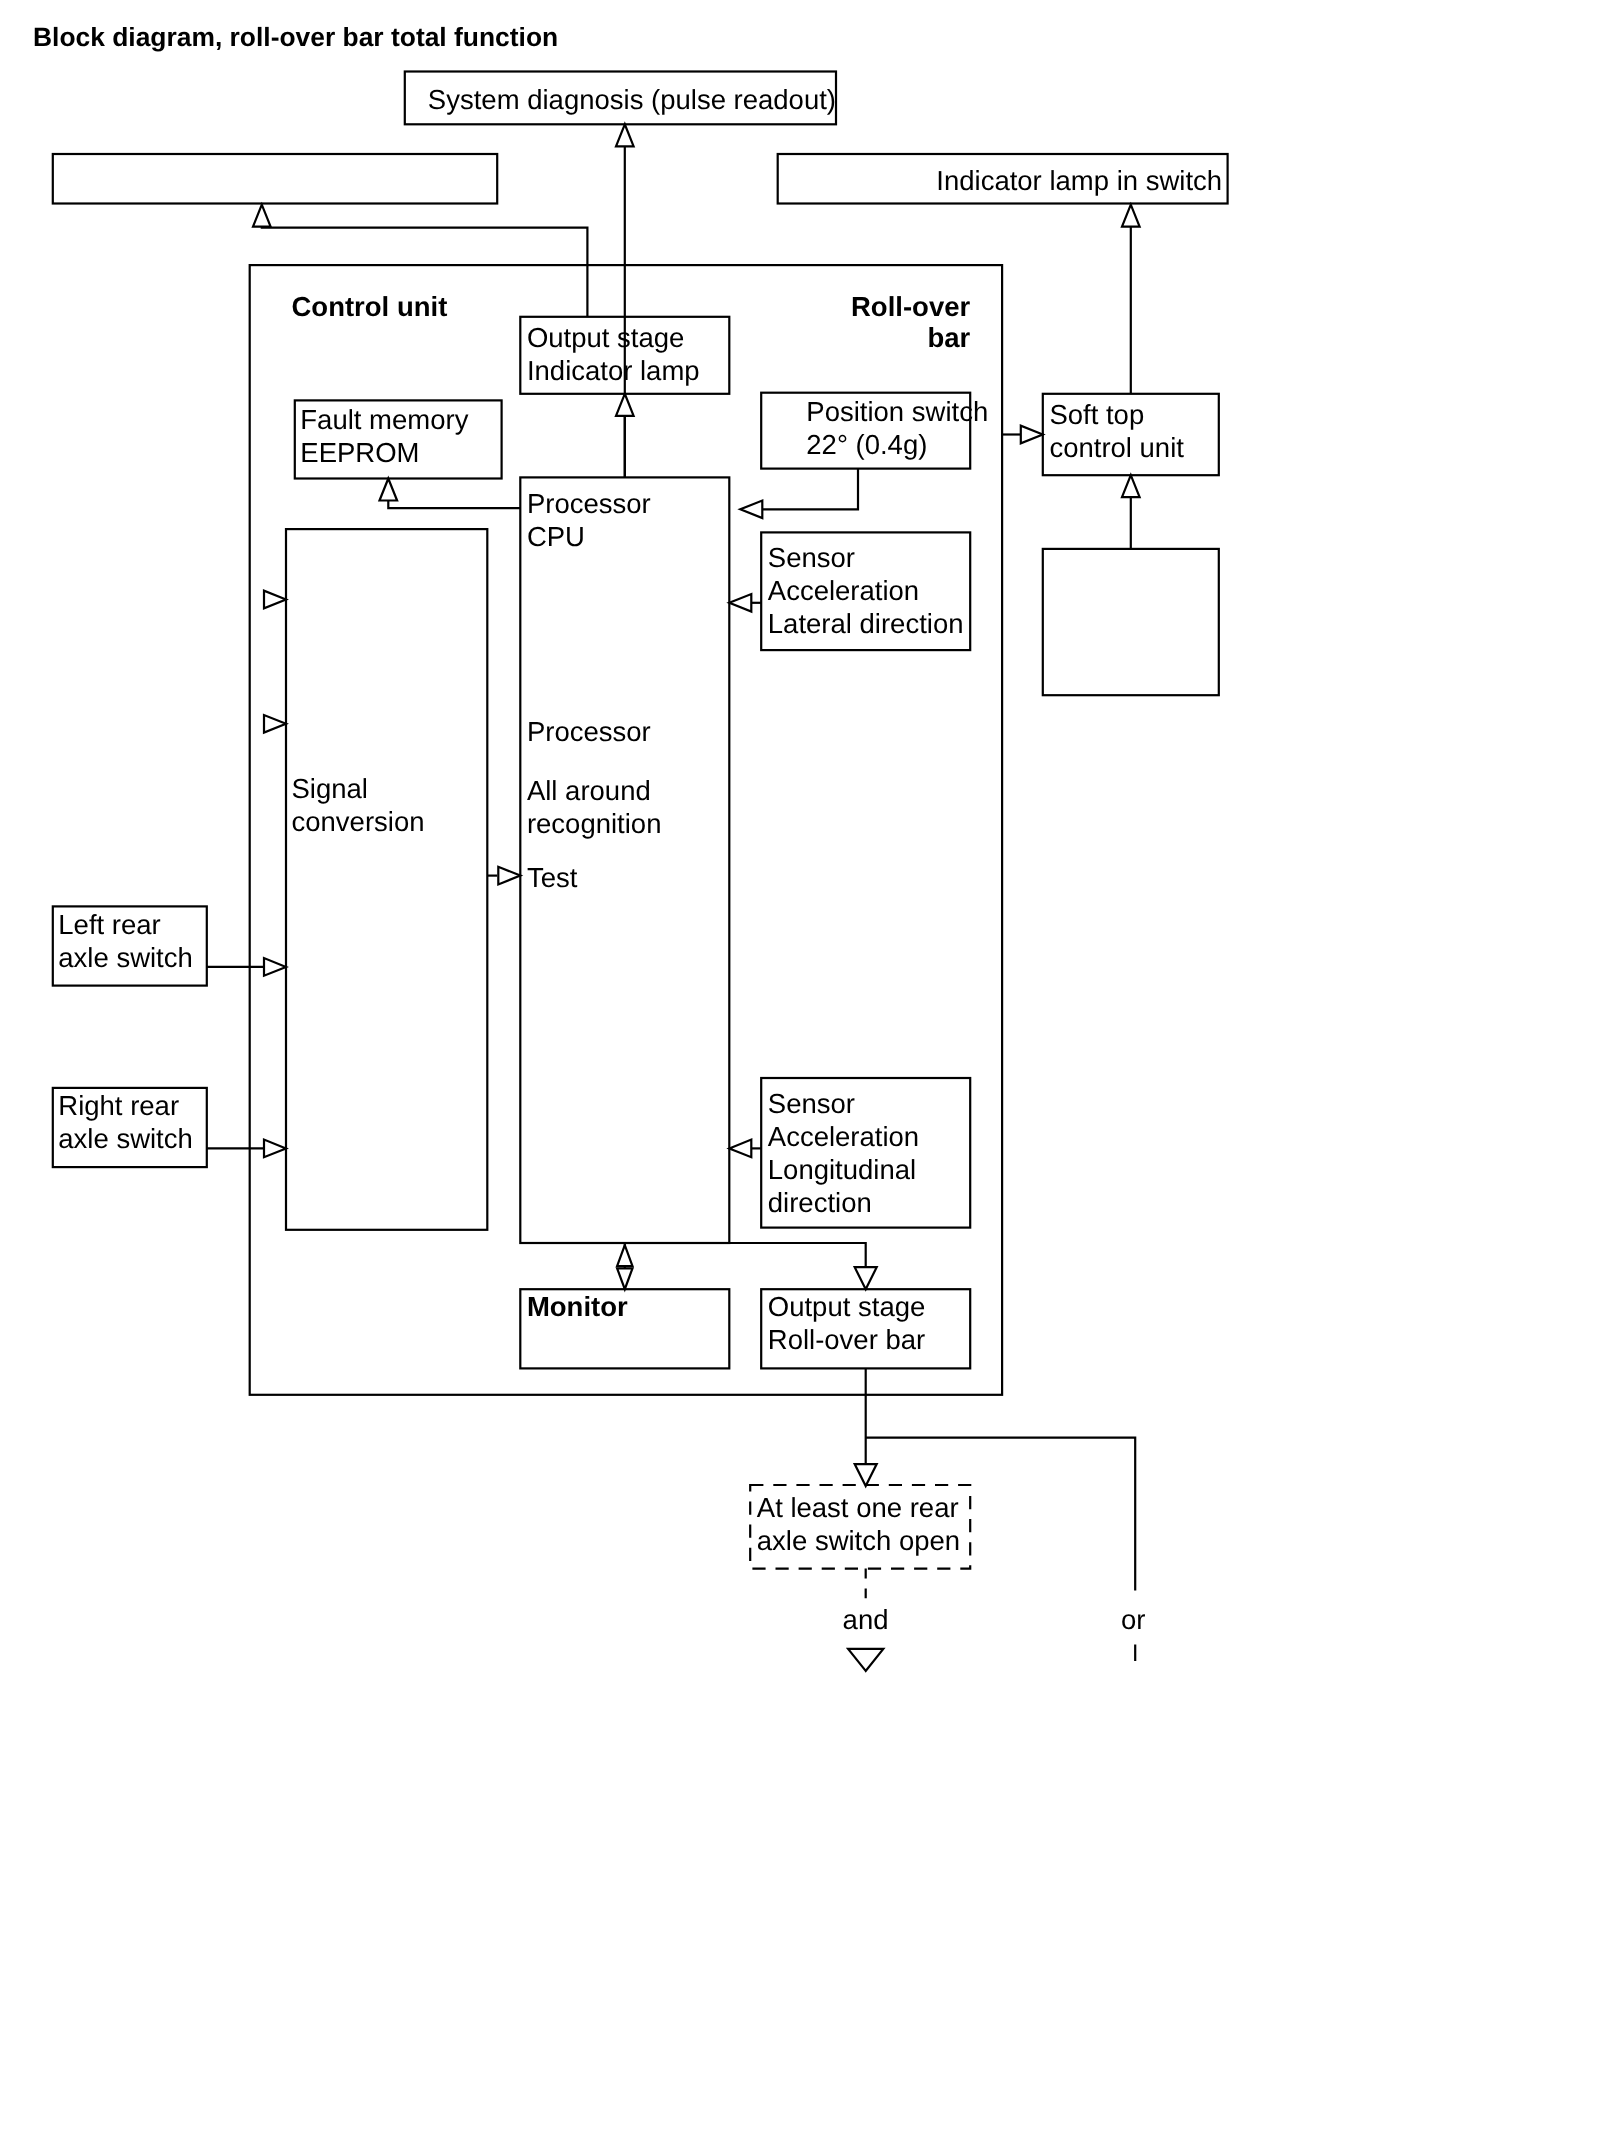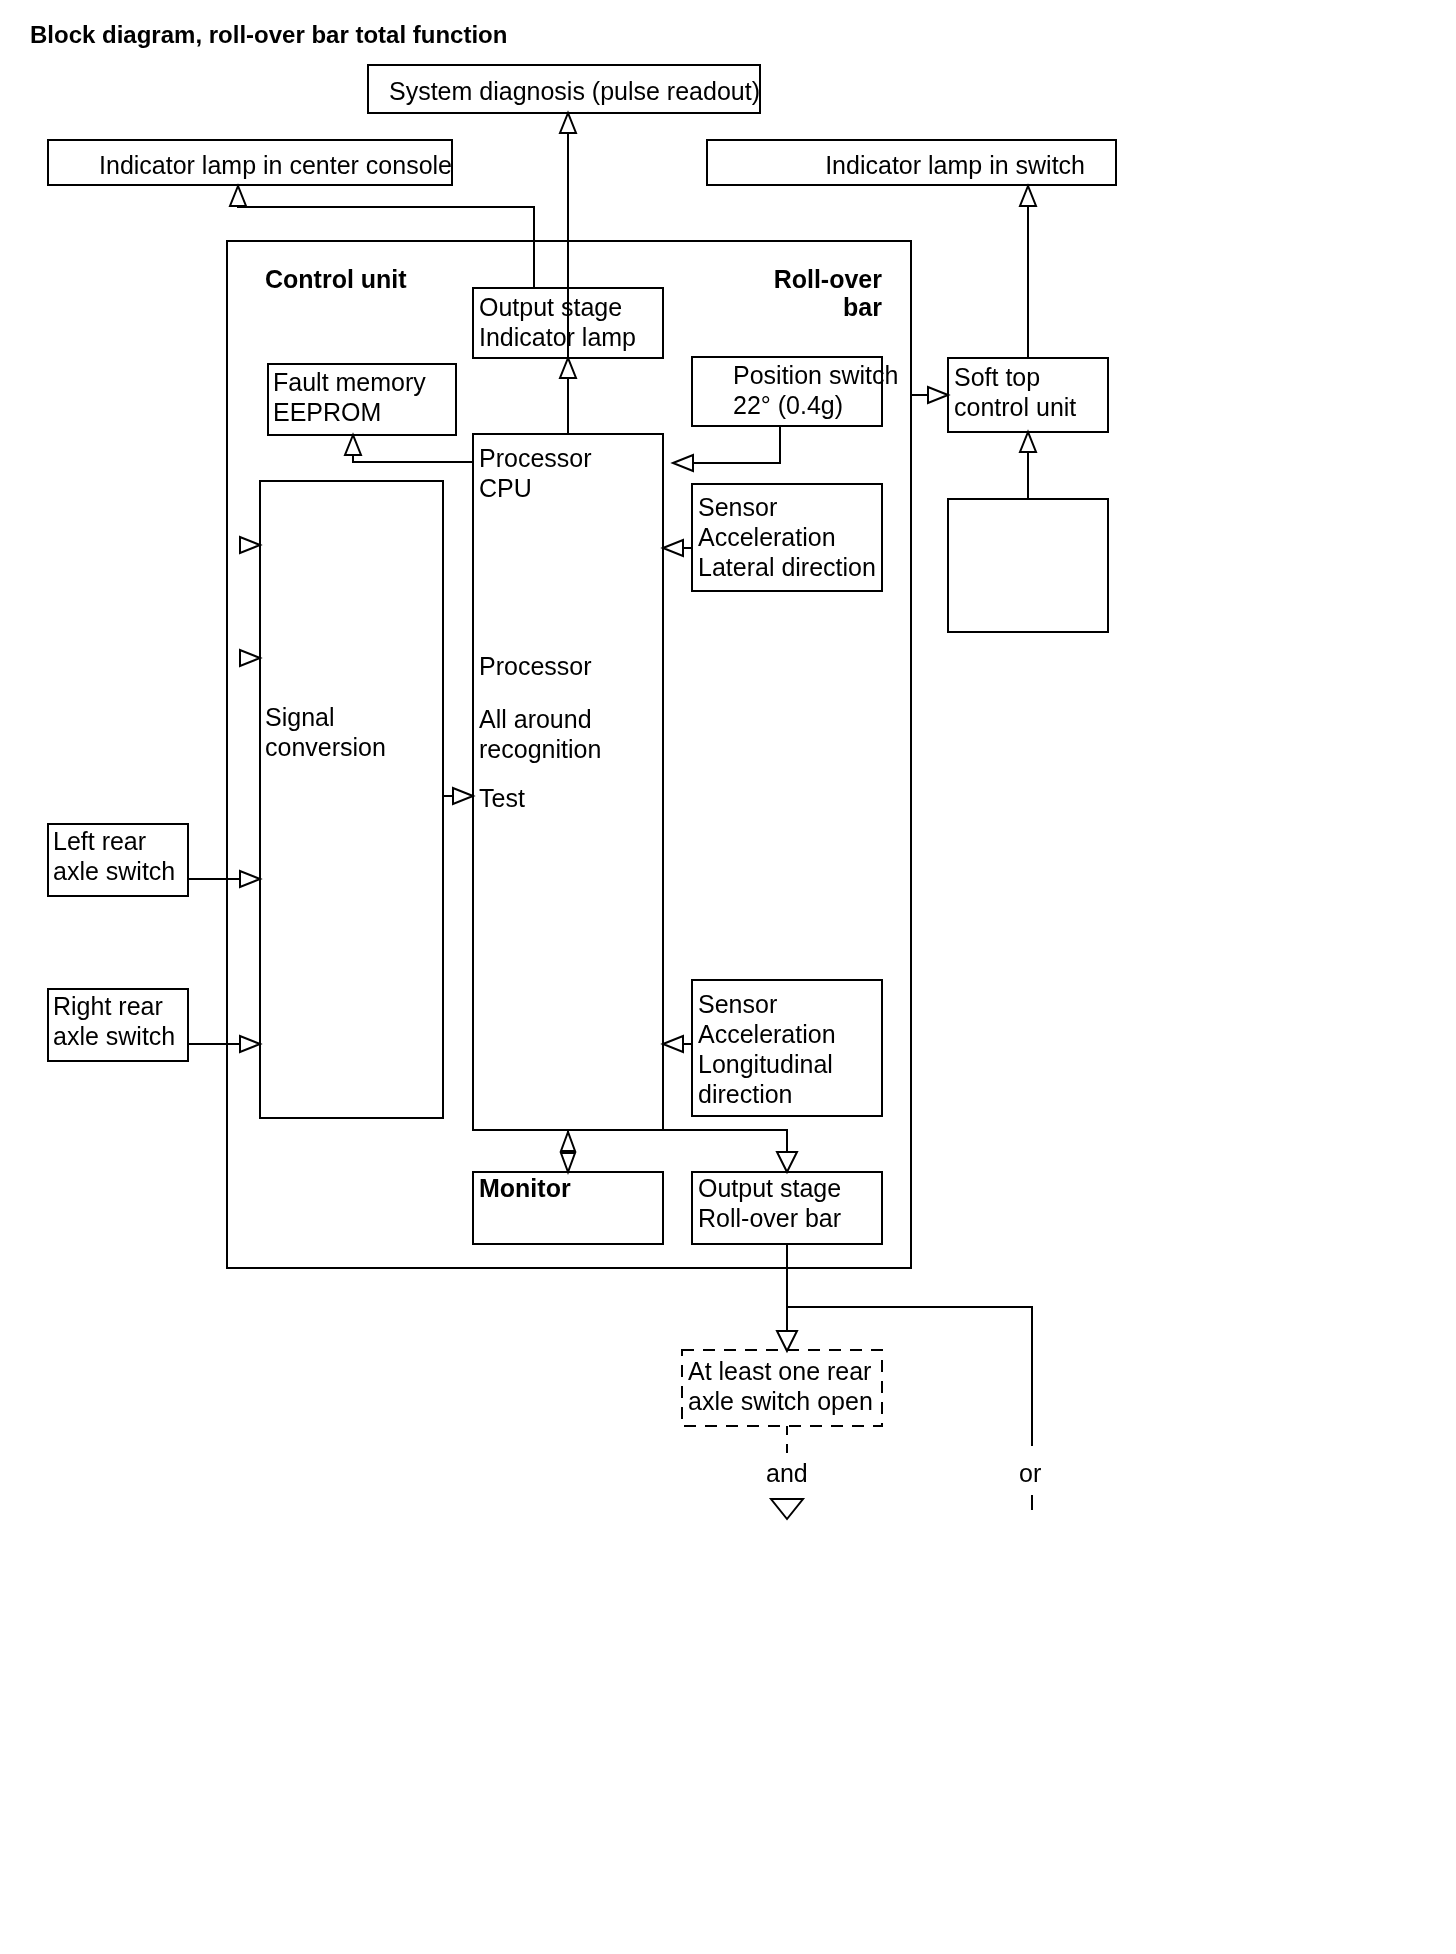--- a/index.html
+++ b/index.html
@@ -105,22 +105,21 @@
     <polygon class="arw" points="787,1351 777,1331 797,1331"></polygon>
 
     <path class="dln" d="M 787 1426 L 787 1455"></path>
     <polygon class="arw" points="787,1519 771,1499 803,1499"></polygon>
 
     <path class="ln" d="M 1032 1495 L 1032 1510"></path>
 
   </svg>
 
   <div class="t ctr" style="left:368px;top:76px;width:392px;">System diagnosis (pulse readout)</div>
-  <div class="t ctr" style="left:48px;top:150px;width:404px;">Indicator lamp in center console</div>
-  <div class="t ctr" style="left:676px;top:150px;width:409px;">Indicator lamp in switch</div>
+  <div class="t ctr" style="left:702px;top:150px;width:409px;">Indicator lamp in switch</div>
 
   <div class="t sec" style="left:265px;top:264px;">Control unit</div>
   <div class="t sec ctr" style="left:692px;top:264px;width:190px;">Roll-over</div>
   <div class="t sec ctr" style="left:692px;top:292px;width:190px;">bar</div>
 
   <div class="t" style="left:479px;top:292px;white-space:pre-line;">Output stage
 Indicator lamp</div>
   <div class="t" style="left:273px;top:367px;white-space:pre-line;">Fault memory
 EEPROM</div>
   <div class="t" style="left:479px;top:443px;white-space:pre-line;">Processor

